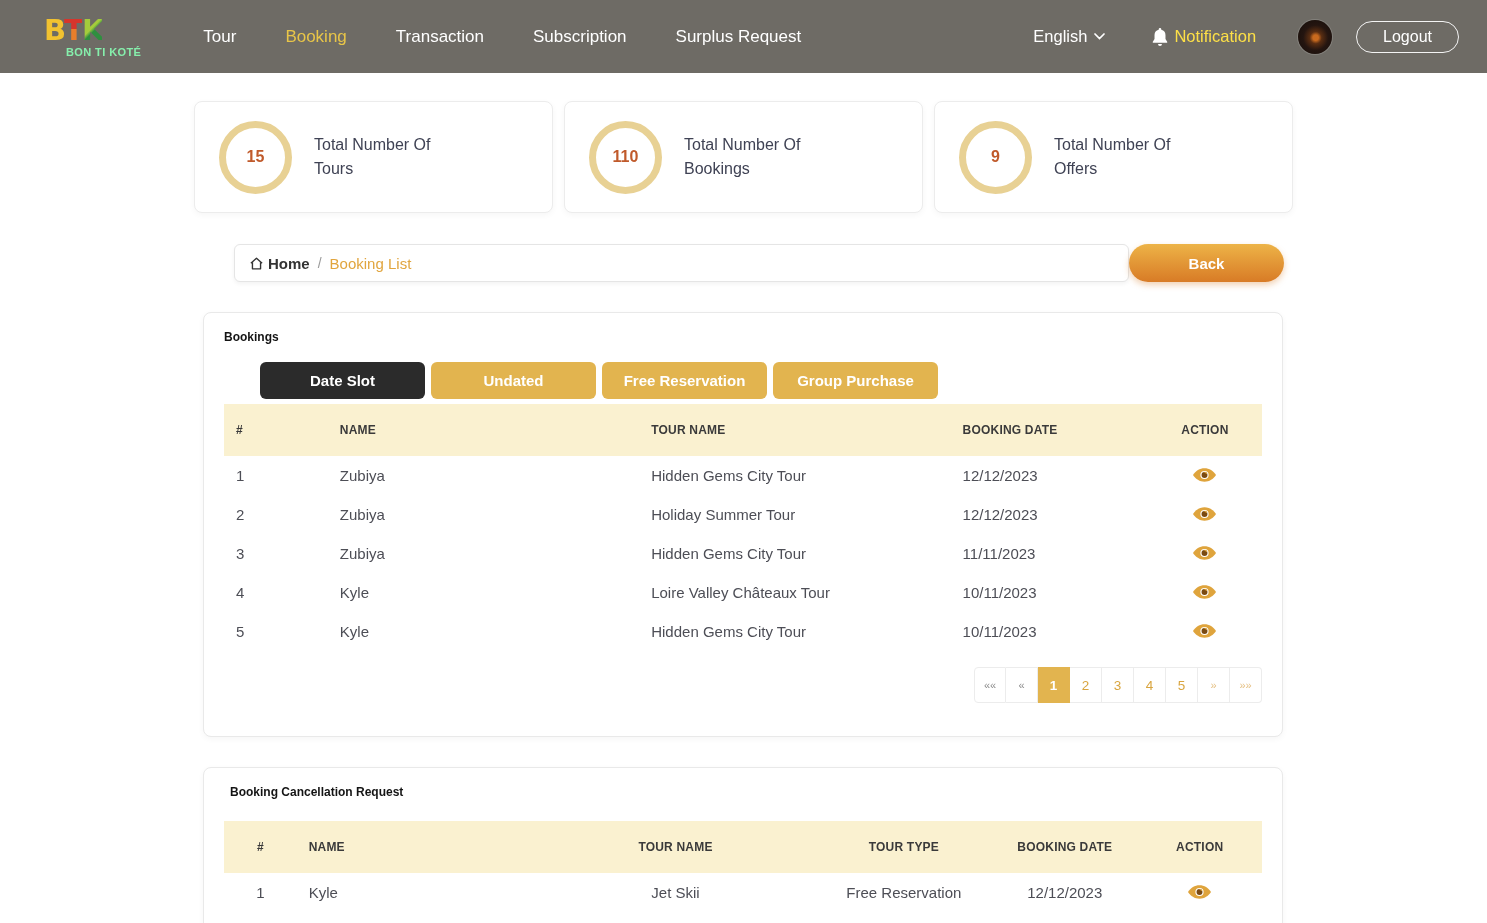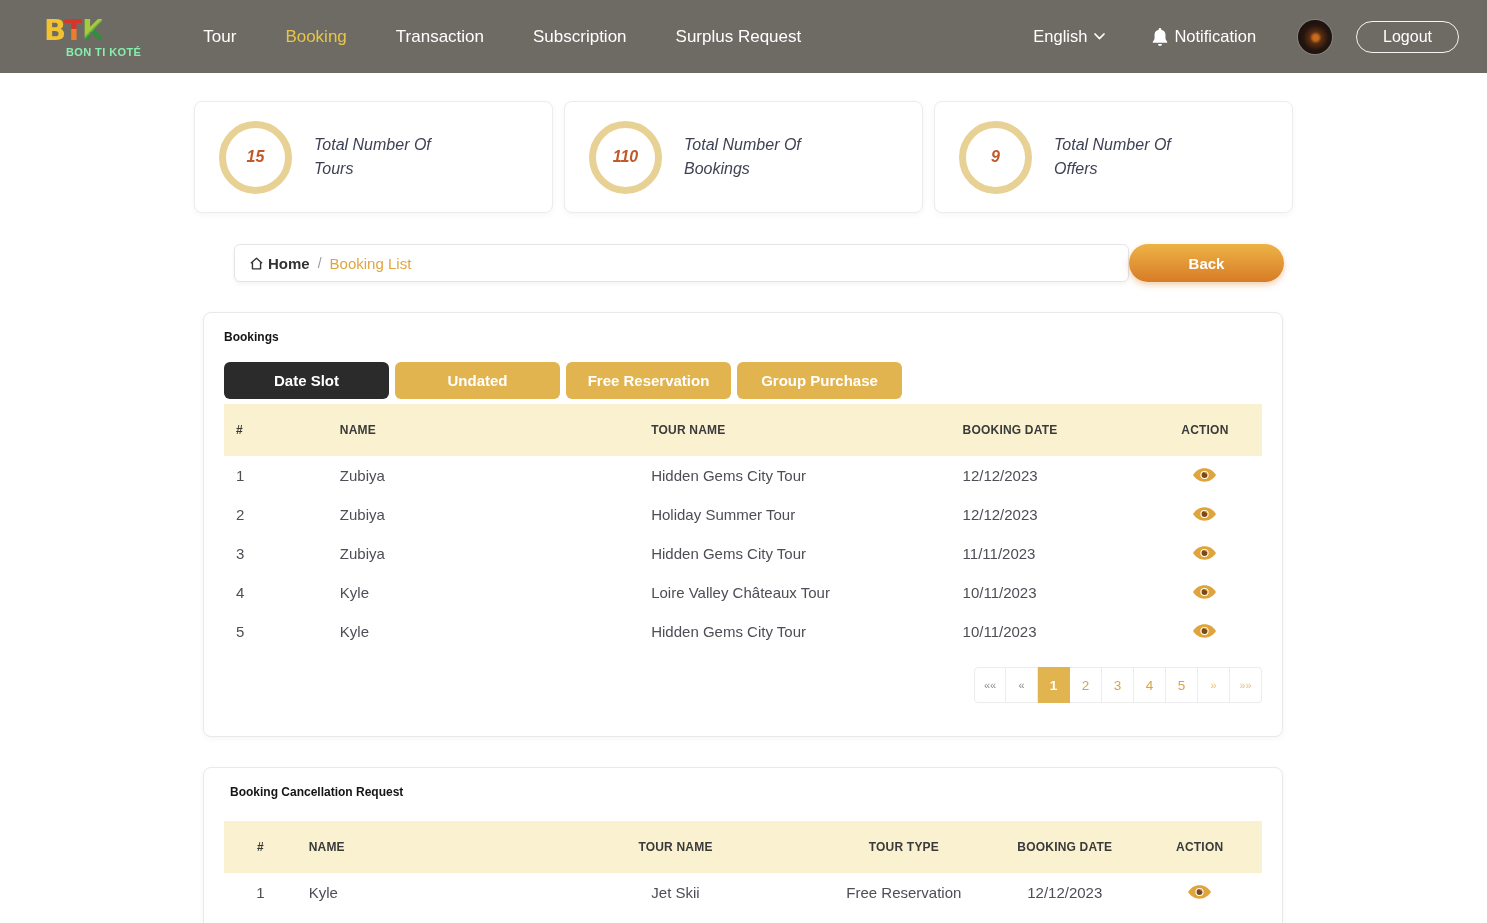--- a/index.html
+++ b/index.html
@@ -24,34 +24,34 @@
   .bl.t { background: linear-gradient(180deg, #d6352c 46%, #e97e2b 46%); -webkit-background-clip: text; background-clip: text; color: transparent; }
   .bl.k { background: linear-gradient(135deg, #a4cb3c 45%, #2f8f3f 55%); -webkit-background-clip: text; background-clip: text; color: transparent; }
   .brand-sub { font-size: 11px; font-weight: 700; color: #86efac; letter-spacing: 0.4px; margin-top: 1px; margin-left: 22px; }
 
   .nav-links { list-style: none; display: flex; align-items: center; gap: 49px; }
   .nav-links li { color: #ffffff; font-size: 17px; cursor: pointer; white-space: nowrap; }
   .nav-links li.active { color: var(--link-active, #e8c548); }
 
   .nav-right { margin-left: auto; display: flex; align-items: center; }
   .lang { display: flex; align-items: center; gap: 7px; color: #fff; font-size: 16.5px; cursor: pointer; margin-right: 46px; }
-  .notif { display: flex; align-items: center; gap: 5px; color: #ffffff; font-size: 16.5px; cursor: pointer; margin-right: 42px; text-align: center; }
+  .notif { display: flex; align-items: center; gap: 5px; color: #fde047; font-size: 16.5px; cursor: pointer; margin-right: 42px; text-align: center; }
   .avatar {
     width: 34px; height: 34px; border-radius: 50%; cursor: pointer; margin-right: 24px;
     background: radial-gradient(circle at 52% 52%, #c96a1e 0 11%, #5a2e12 24%, #241510 50%, #120c08 100%);
     box-shadow: 0 0 0 1px rgba(255,255,255,0.15);
   }
   .logout {
     background: transparent; color: #fff; font-size: 16px;
     border: 1.5px solid #f4f4f4; border-radius: 18px;
     padding: 6px 26px; cursor: pointer; font-family: inherit;
   }
 
   
-  .stats { margin: 28px 194px 0; display: flex; gap: 11px; font-style: italic; }
+  .stats { margin: 28px 194px 0; display: flex; gap: 11px; }
   .stat-card {
     flex: 1; height: 112px; background: #fff;
     border: 1px solid #ececec; border-radius: 8px;
     box-shadow: 0 2px 6px rgba(0,0,0,0.04);
     display: flex; align-items: center; padding: 0 20px 0 24px; gap: 22px;
   }
   .stat-circle {
     width: 73px; height: 73px; border-radius: 50%;
     border: 7px solid var(--stat-ring, #e8d194);
     display: flex; align-items: center; justify-content: center;
@@ -92,21 +92,21 @@
   .cancel-panel { height: 340px; }
   .cancel-panel .panel-title { padding-left: 6px; }
 
   
   .tabs { display: flex; gap: 6px; margin-top: 18px; }
   .tab {
     width: 165px; height: 37px; border: none; border-radius: 6px;
     background: var(--accent-gold, #e2b44f); color: #fff;
     font-size: 15px; font-weight: 700; cursor: pointer; font-family: inherit;
   }
-  .tab.active { background: var(--active-tab-bg, #2b2b2b); }
+  .tab.active { background: var(--active-tab-bg, #2b2b2b); margin-left: 36px; }
 
   
   table { width: 100%; border-collapse: collapse; margin-top: 5px; }
   thead tr { background: var(--table-header-bg, #faf1d0); }
   th {
     font-size: 12px; font-weight: 700; color: #3a3a3a;
     text-transform: uppercase; letter-spacing: 0.2px;
     padding: 19px 12px; text-align: left;
   }
   td { font-size: 15px; color: #4d4e56; padding: 10px 12px; height: 39px; }

